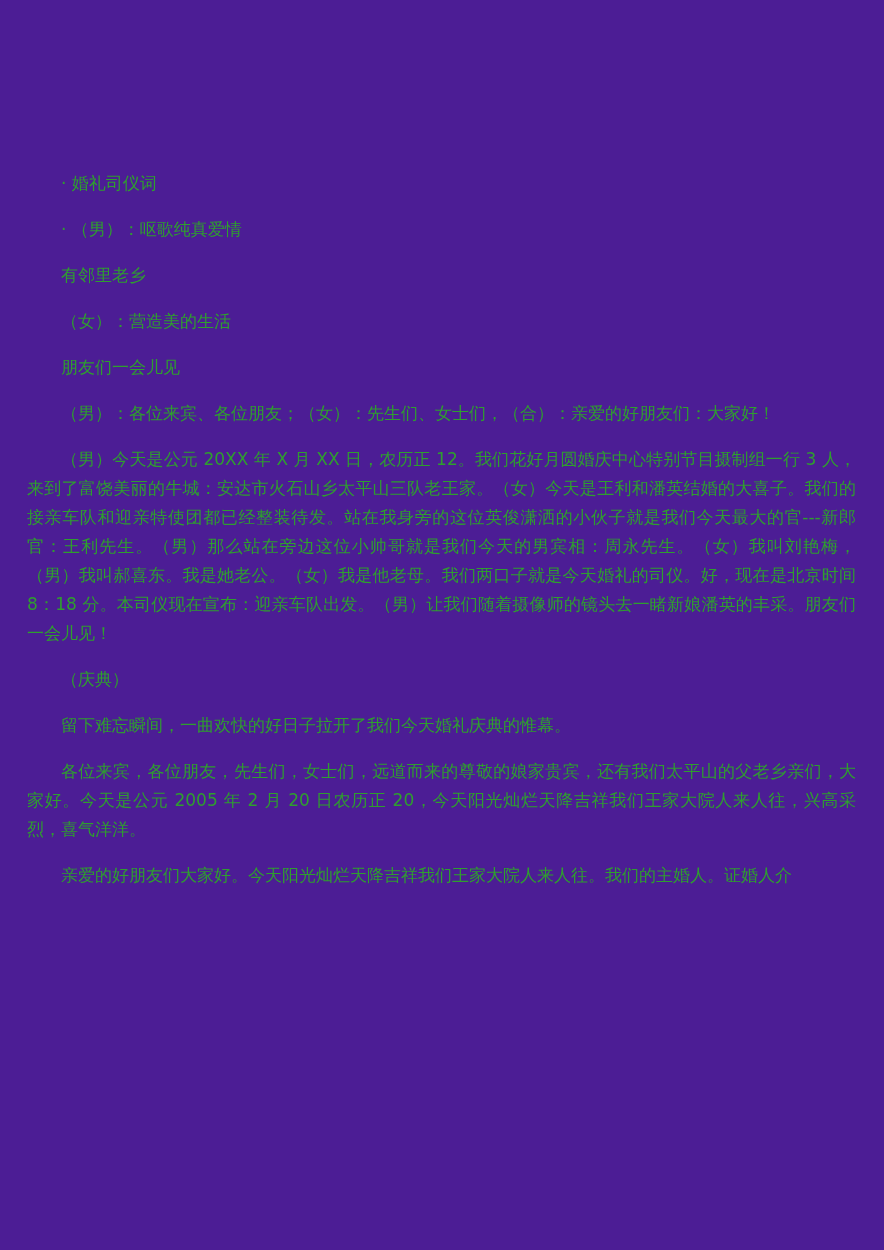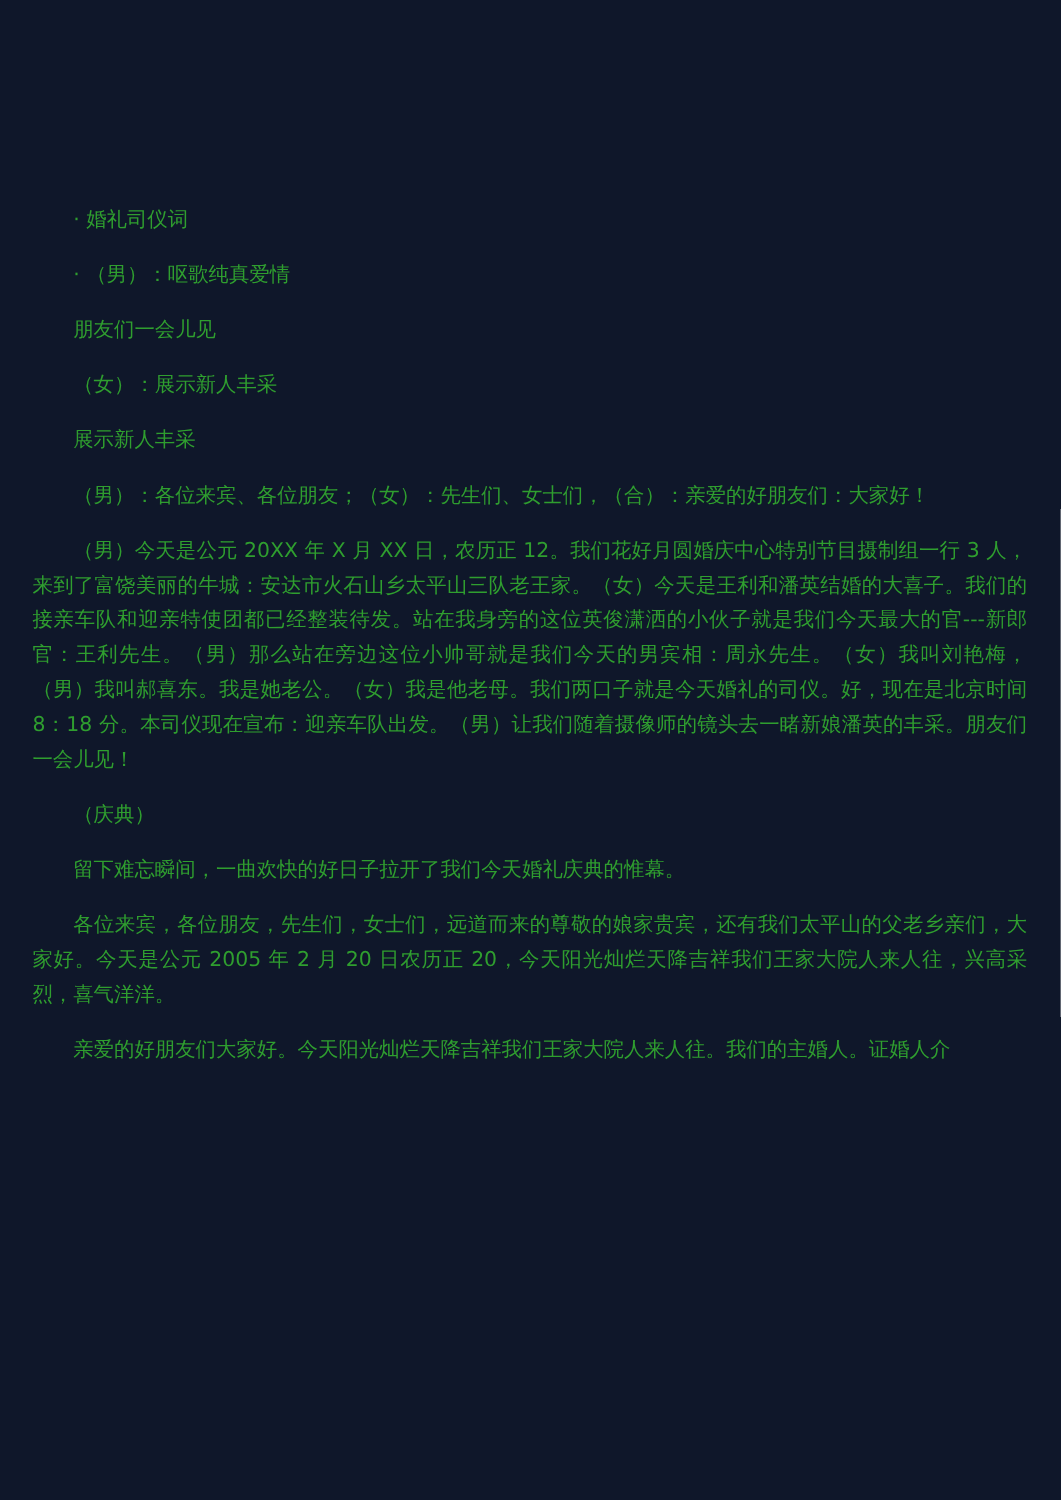--- a/index.html
+++ b/index.html
@@ -5,21 +5,21 @@
   html, body {
     margin: 0;
     padding: 0;
     background: #ffffff;
   }
   .page {
     position: relative;
     width: 884px;
     height: 1250px;
     margin: 0 auto;
-    background: #0f172a;
+    background: #4c1d95;
     overflow: hidden;
     font-family: "DejaVu Sans", sans-serif;
   }
   .content {
     box-sizing: border-box;
     padding: 152px 28px 24px 27px;
     color: #2f9e2f;
   }
   .content p {
     margin: 17px 0;
@@ -31,23 +31,23 @@
     word-break: break-all;
   }
 </style>
 </head>
 <body>
 
 <div class="page">
   <div class="content">
     <p>· 婚礼司仪词</p>
     <p>· （男）：呕歌纯真爱情</p>
+    <p>有邻里老乡</p>
+    <p>（女）：营造美的生活</p>
     <p>朋友们一会儿见</p>
-    <p>（女）：展示新人丰采</p>
-    <p>展示新人丰采</p>
     <p>（男）：各位来宾、各位朋友；（女）：先生们、女士们，（合）：亲爱的好朋友们：大家好！</p>
     <p>（男）今天是公元 20XX 年 X 月 XX 日，农历正 12。我们花好月圆婚庆中心特别节目摄制组一行 3 人，来到了富饶美丽的牛城：安达市火石山乡太平山三队老王家。（女）今天是王利和潘英结婚的大喜子。我们的接亲车队和迎亲特使团都已经整装待发。站在我身旁的这位英俊潇洒的小伙子就是我们今天最大的官---新郎官：王利先生。（男）那么站在旁边这位小帅哥就是我们今天的男宾相：周永先生。（女）我叫刘艳梅，（男）我叫郝喜东。我是她老公。（女）我是他老母。我们两口子就是今天婚礼的司仪。好，现在是北京时间 8：18 分。本司仪现在宣布：迎亲车队出发。（男）让我们随着摄像师的镜头去一睹新娘潘英的丰采。朋友们一会儿见！</p>
     <p>（庆典）</p>
     <p>留下难忘瞬间，一曲欢快的好日子拉开了我们今天婚礼庆典的惟幕。</p>
     <p>各位来宾，各位朋友，先生们，女士们，远道而来的尊敬的娘家贵宾，还有我们太平山的父老乡亲们，大家好。今天是公元 2005 年 2 月 20 日农历正 20，今天阳光灿烂天降吉祥我们王家大院人来人往，兴高采烈，喜气洋洋。</p>
     <p>亲爱的好朋友们大家好。今天阳光灿烂天降吉祥我们王家大院人来人往。我们的主婚人。证婚人介</p>
   </div>
 </div>
 
 </body></html>

